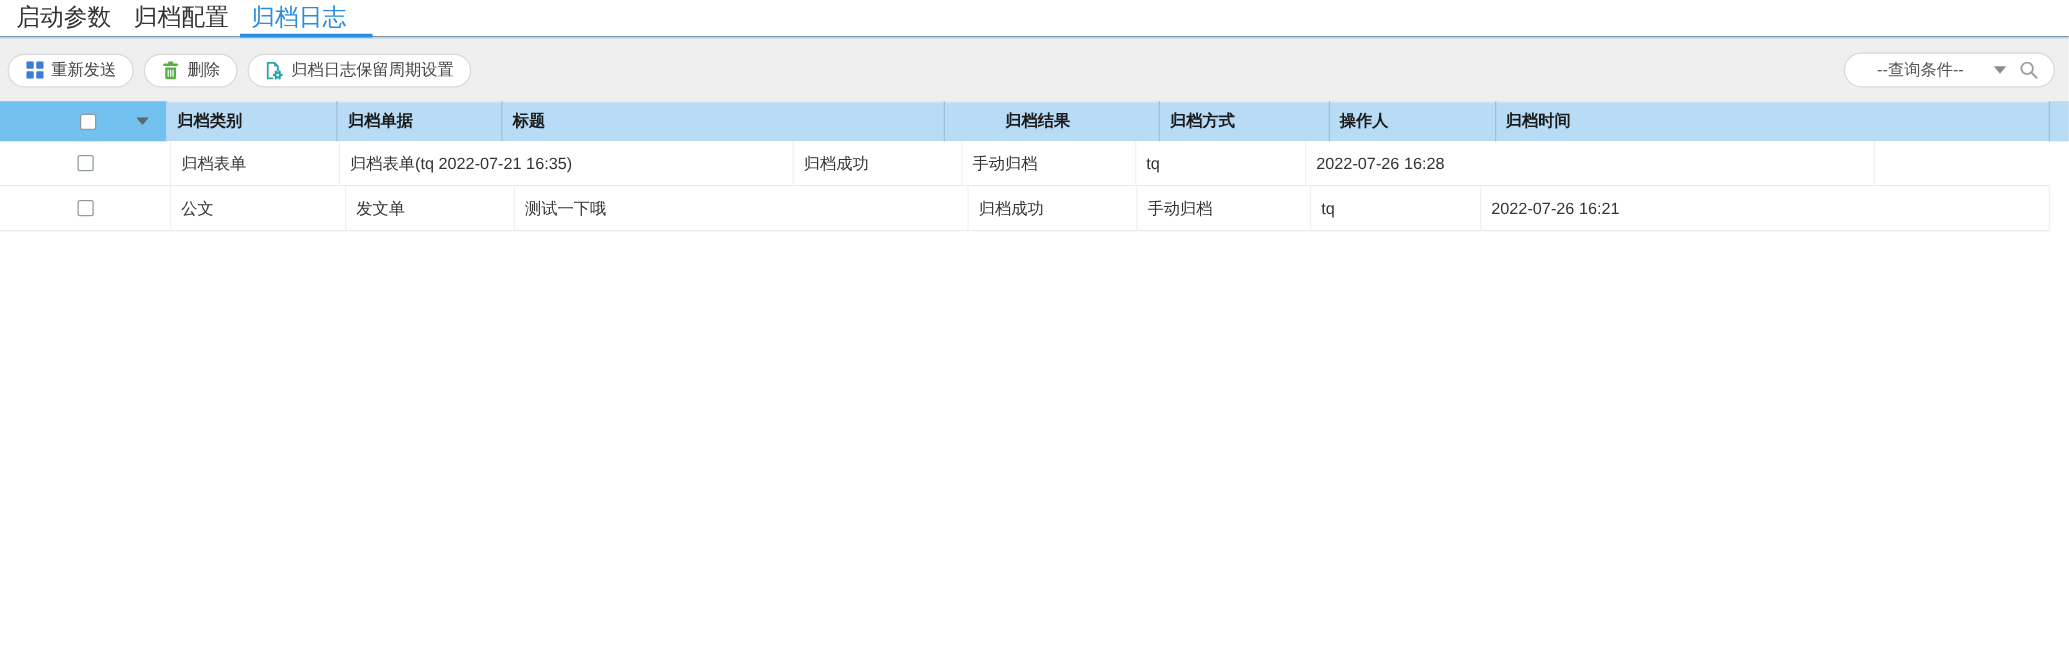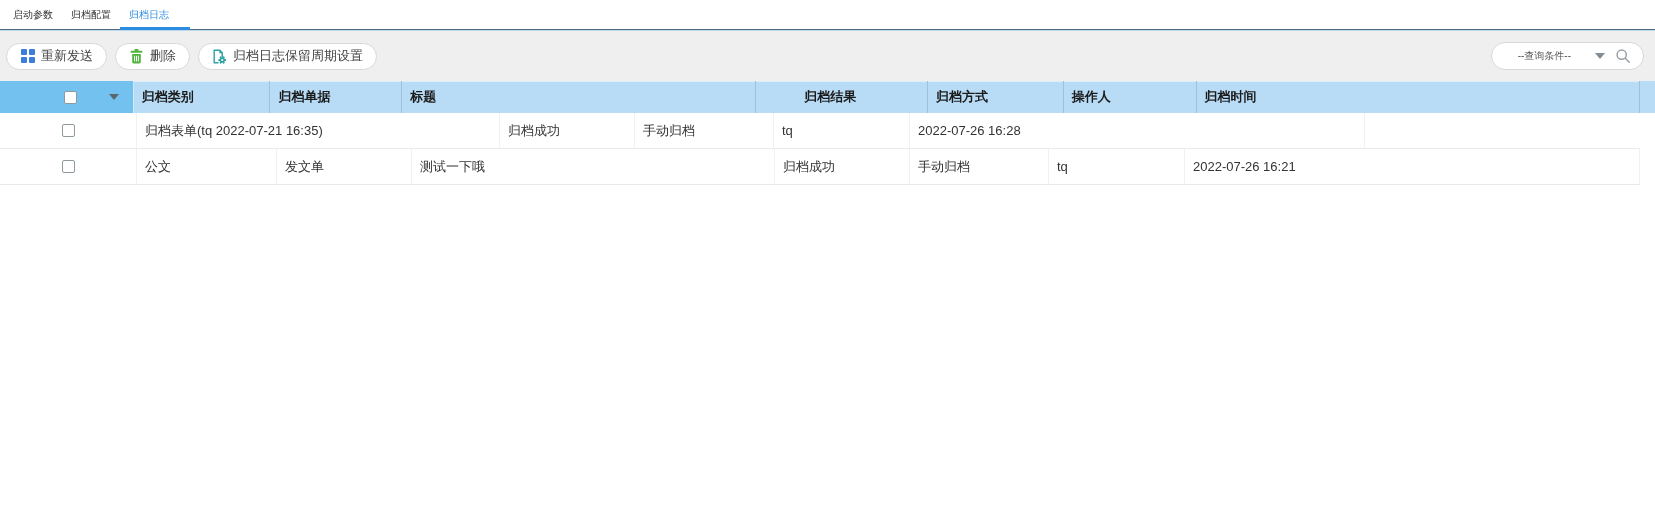--- a/index.html
+++ b/index.html
@@ -4,37 +4,37 @@
 <style>
   * { margin:0; padding:0; box-sizing:border-box; }
   html,body { width:1655px; height:522px; background:#fff; overflow:hidden;
     font-family:"Liberation Sans","DejaVu Sans",sans-serif; }
   .app { width:1655px; height:522px; background:#fff; position:relative; }
 
   
   .tabbar { height:30px; background:#fff; border-bottom:1px solid #5b6b79;
     display:flex; align-items:flex-end; padding-left:4px; }
   .tab { position:relative; height:29px; line-height:29px; padding:0 9px;
-    font-size:10px; color:#333; cursor:default; white-space:nowrap;margin-top:12px; }
+    font-size:19px; color:#333; cursor:default; white-space:nowrap;margin-top:12px; }
   .tab.active { color:#2b8ce0; }
   .tab.active::after { content:""; position:absolute; left:0; right:-12px; bottom:-1px;
     height:3px; background:#2b8ce0; }
 
   
   .toolbar { height:51px; background:#efefef; border-top:1px solid #b7d7ee;
     display:flex; align-items:center; padding:0 6px; }
   .tbtn { height:27px; border:1px solid #d8d8d8; border-radius:14px; background:#fff;
     display:inline-flex; align-items:center; gap:6px; padding:0 13px; margin-right:8px;
     font-size:13px; color:#444; cursor:pointer; white-space:nowrap; }
   .tbtn .ic { display:inline-flex; width:15px; height:15px; align-items:center; justify-content:center; }
 
   .querypill { margin-left:auto; margin-right:5px; height:28px; border:1px solid #d8d8d8;
     border-radius:14px; background:#fff; display:inline-flex; align-items:center;
     padding:0 12px; cursor:pointer; }
-  .querypill .qlabel { font-size:10px; color:#555; padding:0 10px 0 14px; }
+  .querypill .qlabel { font-size:13px; color:#555; padding:0 10px 0 14px; }
   .caret { width:0; height:0; border-left:5px solid transparent; border-right:5px solid transparent;
     border-top:6px solid #848c94; margin:0 10px 0 14px; }
 
   
   .ghead { height:32px; display:flex; background:#b9dcf6; box-shadow:inset 0 1px 0 #ddeefb; }
   .ghead .hcell { height:32px; line-height:32px; font-size:13px; font-weight:bold; color:#1b1b1b;
     padding-left:8px; border-right:1px solid #9fbfda; overflow:hidden; white-space:nowrap; }
   .ghead .hcheck { position:relative; background:#72c1ee; border-right:1px solid #cfe8fa;
     display:flex; align-items:center; justify-content:center; }
   .ghead .gutter { border-right:none; background:#b9dcf6; }
@@ -131,20 +131,21 @@
       <div class="hcell" style="width: 136px;">操作人</div>
       <div class="hcell" style="width: 455px;">归档时间</div>
       <div class="hcell gutter" style="width: 15px;"></div>
     </div>
 
   <div id="gbody">
       <div class="grow">
         <div class="ccheck" style="width: 137px;">
           <div class="checkbox"></div>
         </div>
+        <div class="cell" style="width: 135px;">归档表单</div>
         <div class="cell" style="width: 363px;">归档表单(tq 2022-07-21 16:35)</div>
         <div class="cell" style="width: 135px;">归档成功</div>
         <div class="cell" style="width: 139px;">手动归档</div>
         <div class="cell" style="width: 136px;">tq</div>
         <div class="cell" style="width: 455px;">2022-07-26 16:28</div>
       </div>
       <div class="grow">
         <div class="ccheck" style="width: 137px;">
           <div class="checkbox"></div>
         </div>

